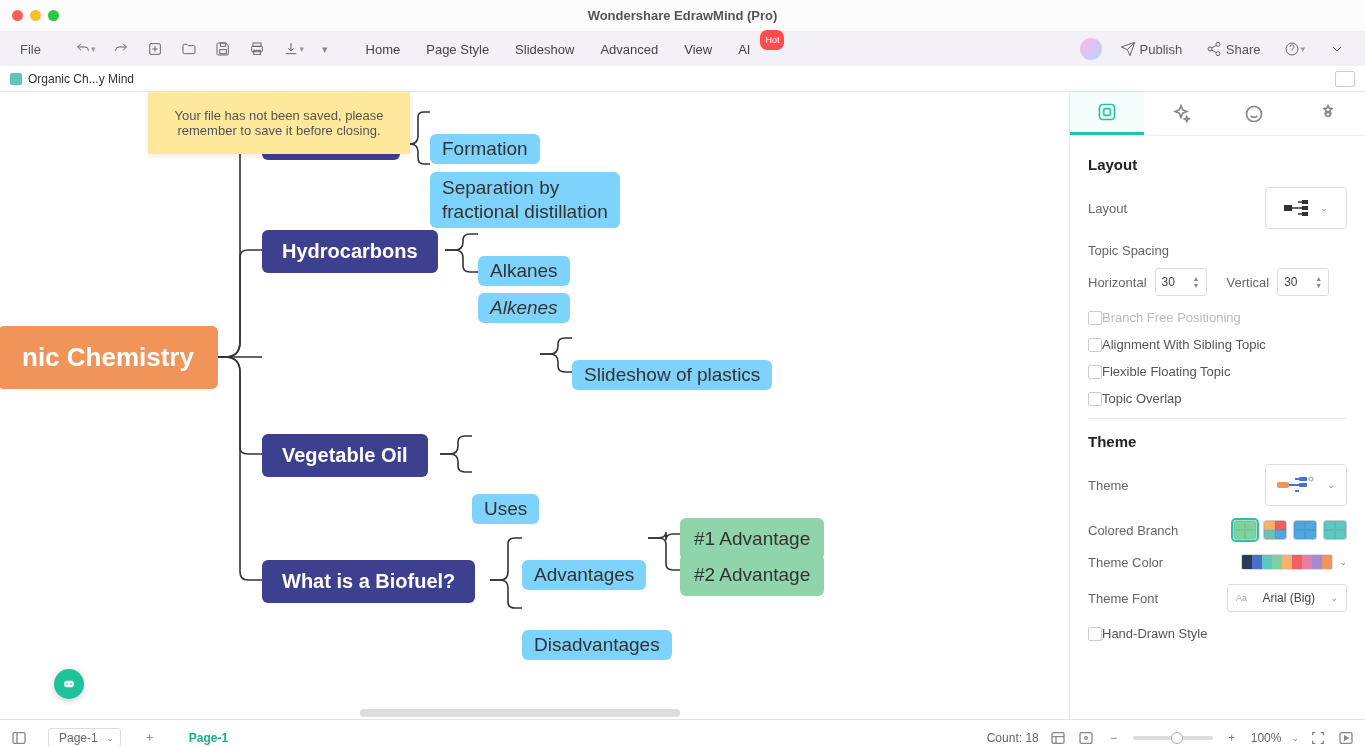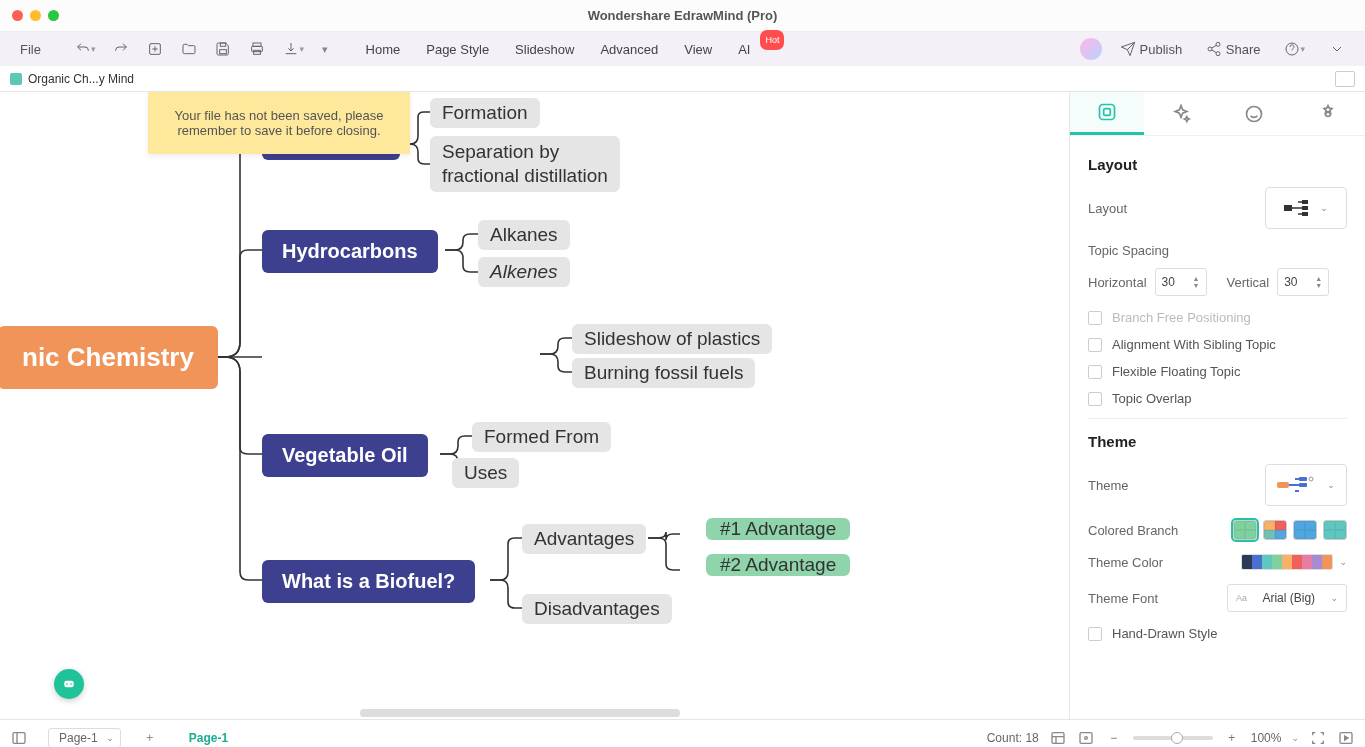--- a/index.html
+++ b/index.html
@@ -35,41 +35,41 @@
 
 
 .tooltip { position:absolute; left:148px; top:0px; background:#fde89b; padding:16px 22px; width:262px; font-size:13px; color:#555; text-align:center; border-radius:0; z-index:100; box-shadow:0 2px 6px rgba(0,0,0,.08);}
 .tooltip::before { content:''; position:absolute; top:-8px; left:54px; border:8px solid transparent; border-bottom-color:#fde89b; border-top:none; }
 
 
 .canvas { position:absolute; inset:0; }
 .node { position:absolute; border-radius:6px; padding:8px 18px; font-size:19px; font-weight:600; white-space:nowrap; }
 .node.root { background:#f0945a; color:#fff; font-size:26px; padding:16px 24px; font-weight:700;}
 .node.branch { background:#3d3f8f; color:#fff; font-size:20px; font-weight:700; padding:10px 20px;}
-.node.leaf { background:#e5e5e5; color:#333; font-weight:500; padding:4px 12px; font-size:19px;}
-.node.leafg { background:#8fd4ab; color:#333; font-weight:500; padding:0 14px; font-size:19px;margin-left:26px;}
+.node.leaf { background:#7dd3fc; color:#333; font-weight:500; padding:4px 12px; font-size:19px;margin-top:36px;}
+.node.leafg { background:#8fd4ab; color:#333; font-weight:500; padding:10px 14px; font-size:19px;}
 
 svg.connectors { position:absolute; inset:0; pointer-events:none; }
 svg.connectors path { stroke:#333; stroke-width:1.6; fill:none; }
 
 
 .hscroll-hint { position:absolute; bottom:2px; left:360px; width:320px; height:8px; background:#ddd; border-radius:4px;}
 
 
 .sp-tabs { height:44px; display:flex; border-bottom:1px solid #eee;}
 .sp-tabs .sptab { flex:1; display:flex; align-items:center; justify-content:center; cursor:pointer; color:#888;}
 .sp-tabs .sptab.active { border-bottom:3px solid #22c3a6; color:#22c3a6; background:#f4fdfb;}
 .sp-body { padding: 14px 18px; font-size:13px; color:#444; overflow:auto; flex:1;}
 .sp-body h3 { font-size:15px; font-weight:700; margin: 6px 0 14px; color:#222;}
 .sp-row { display:flex; align-items:center; justify-content:space-between; margin-bottom:14px; }
 .sp-row label { color:#666; font-size:13px;}
 .layout-btn { width:82px; height:42px; border:1px solid #ddd; border-radius:4px; display:flex; align-items:center; justify-content:center; gap:6px; cursor:pointer;}
 .spin { width:52px; height:28px; border:1px solid #ddd; border-radius:3px; display:flex; align-items:center; padding:0 6px; font-size:12px; justify-content:space-between;}
 .spin .arrows { display:flex; flex-direction:column; font-size:7px; color:#888; line-height:7px;}
-.chk-row { display:flex; align-items:center; gap:10px; margin-bottom:12px; font-size:13px; color:#555;}
+.chk-row { display:flex; align-items:center; gap:0; margin-bottom:12px; font-size:13px; color:#555;}
 .chk-row.disabled { color:#bbb; }
 .chk { width:14px; height:14px; border:1px solid #ccc; border-radius:2px; }
 hr.sp { border:none; border-top:1px solid #eee; margin: 6px 0 14px;}
 .swatch-row { display:flex; gap:6px; align-items:center;}
 .swatch { width:24px; height:20px; border:1px solid #ccc; border-radius:3px; display:grid; grid-template-columns:1fr 1fr; grid-template-rows:1fr 1fr; overflow:hidden; cursor:pointer;}
 .swatch div{border:.5px solid rgba(0,0,0,.05);}
 .swatch.sel { outline:2px solid #22c3a6; }
 .theme-btn { width:82px; height:42px; border:1px solid #ddd; border-radius:4px; display:flex; align-items:center; justify-content:center; cursor:pointer;}
 .colorstrip { display:flex; height:16px; border:1px solid #ddd; border-radius:2px; overflow:hidden; cursor:pointer;}
 .colorstrip span{width:10px;}
@@ -225,25 +225,23 @@
       <div class="node branch" style="left:262px; top:36px; width:138px; height:32px;"></div>
       <div class="node leaf" style="left:430px; top:6px;">Formation</div>
       <div class="node branch" style="left:262px; top:138px;">Hydrocarbons</div>
 
       <div class="node leaf" style="left:430px; top:44px; white-space:pre-line; line-height:1.25;">Separation by
 fractional distillation</div>
       <div class="node leaf" style="left:478px; top:128px;">Alkanes</div>
       <div class="node leaf" style="left:478px; top:165px;font-style:italic;">Alkenes</div>
 
       <div class="node leaf" style="left:572px; top:232px;">Slideshow of plastics</div>
-      <div class="node leaf" style="left:572px; top:266px;">Burning fossil fuels</div>
 
       <div class="node branch" style="left:262px; top:342px;">Vegetable Oil</div>
-      <div class="node leaf" style="left:472px; top:330px;">Formed From</div>
-      <div class="node leaf" style="left:452px; top:366px;">Uses</div>
+      <div class="node leaf" style="left:472px; top:366px;">Uses</div>
 
       <div class="node branch" style="left:262px; top:468px;">What is a Biofuel?</div>
       <div class="node leaf" style="left:522px; top:432px;">Advantages</div>
       <div class="node leaf" style="left:522px; top:502px;">Disadvantages</div>
       <div class="node leafg" style="left:680px; top:426px;">#1 Advantage</div>
       <div class="node leafg" style="left:680px; top:462px;">#2 Advantage</div>
     </div>
 
     <div class="assist">
       <svg width="16" height="16" viewBox="0 0 24 24" fill="#fff">

